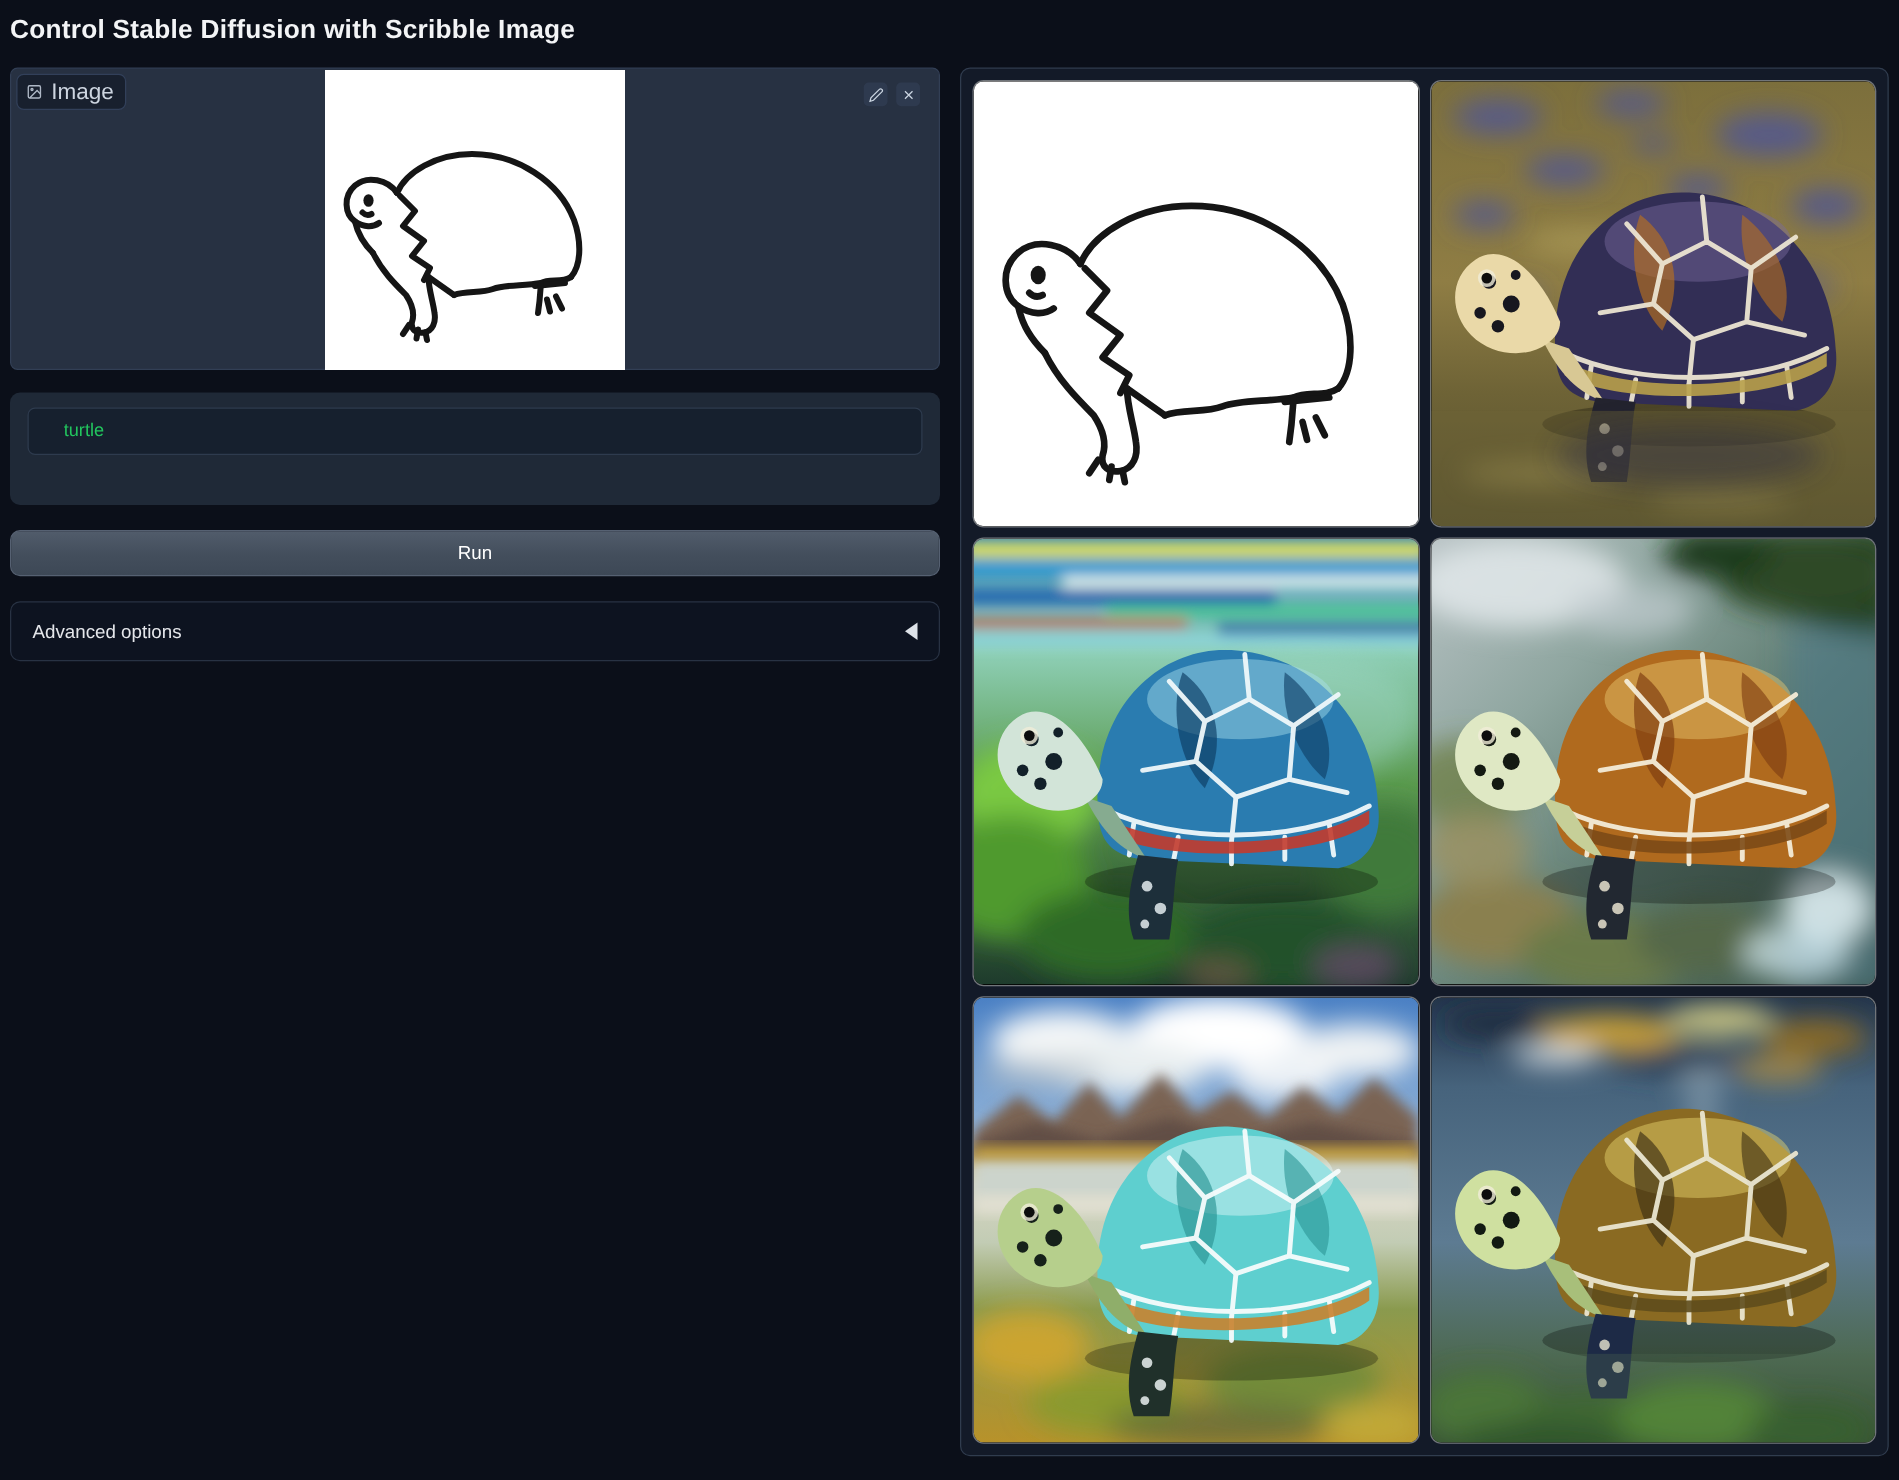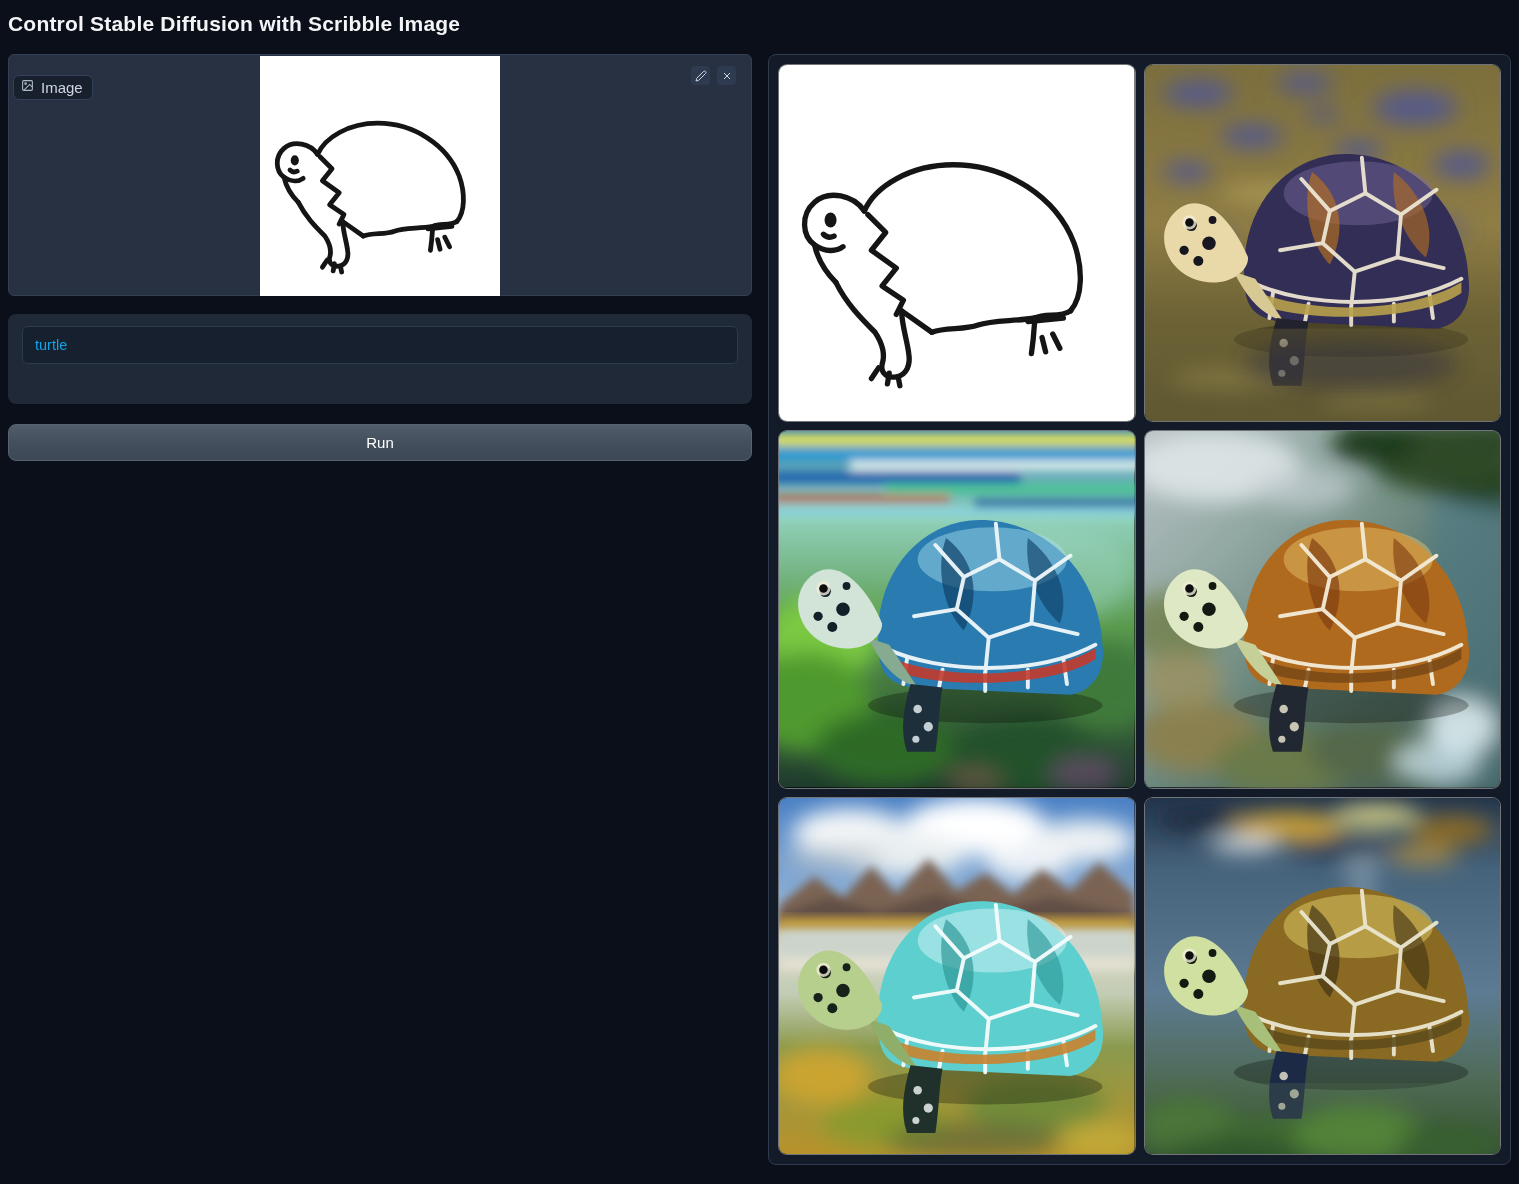--- a/index.html
+++ b/index.html
@@ -25,25 +25,25 @@
     background:#273142;
     border:1px solid #323f55;
     border-radius:6px;
   }
   .image-canvas {
     position:absolute; left:50%; top:1px; transform:translateX(-50%);
     width:240px; height:240px; background:#ffffff;
   }
   .image-canvas svg { display:block; width:100%; height:100%; }
   .chip {
-    position:absolute; top:20px; left:4px; z-index:3;
-    display:flex; gap:7px;
+    position:absolute; top:4px; left:4px; z-index:3;
+    display:flex; align-items:center; gap:7px;
     padding:3px 9px 3px 7px;
     background:#18202e; border:1px solid #32405a; border-radius:6px;
-    font-size:15px; color:#cdd5e0;
+    font-size:18px; color:#cdd5e0;
   }
   .chip svg { width:13px; height:13px; stroke:#aeb8c6; }
   .img-tools {
     position:absolute; top:11px; right:15px; z-index:3;
     display:flex; gap:7px;
   }
   .tool-btn {
     width:19px; height:19px; border:0; border-radius:4px;
     background:rgba(49,62,84,.75); cursor:pointer;
     display:flex; align-items:center; justify-content:center; padding:0;
@@ -53,21 +53,21 @@
   
   .prompt-block {
     margin-top:18px; height:90px;
     background:#1f2937; border-radius:8px;
     padding:12px 14px;
   }
   .prompt-label { font-size:13.5px; color:#e2e6ec; margin-bottom:9px; }
   .prompt-input {
     width:100%; height:38px;
     background:#16202e; border:1px solid #2e3b4e; border-radius:6px;
-    color:#0ea5e9; font-size:14.5px; padding:0 12px; outline:none;
+    color:#22c55e; font-size:14.5px; padding:0 28px; outline:none;
     font-family:"Liberation Sans", sans-serif;
   }
 
   
   .run-btn {
     margin-top:20px; width:100%; height:37px;
     border:1px solid #566172; border-radius:8px;
     background:linear-gradient(180deg,#515c6b 0%,#434e5c 55%,#3d4856 100%);
     color:#ffffff; font-size:15px; font-weight:400; cursor:pointer;
     font-family:"Liberation Sans", sans-serif;
@@ -241,20 +241,24 @@
         </svg>
       </div>
     </div>
 
     <div class="prompt-block">
       <input class="prompt-input" type="text" value="turtle" style="">
     </div>
 
     <button class="run-btn">Run</button>
 
+    <div class="accordion">
+      <span>Advanced options</span>
+      <span class="tri-left"></span>
+    </div>
 
   </div>
 
   <div class="col-right">
     <div class="gallery">
 
       <figure class="cell" aria-label="scribble control map of a turtle">
         <svg viewBox="0 0 100 100" preserveAspectRatio="none" class="scr-big">
           <rect width="100" height="100" fill="#ffffff"></rect>
           <use href="#scribble"></use>

